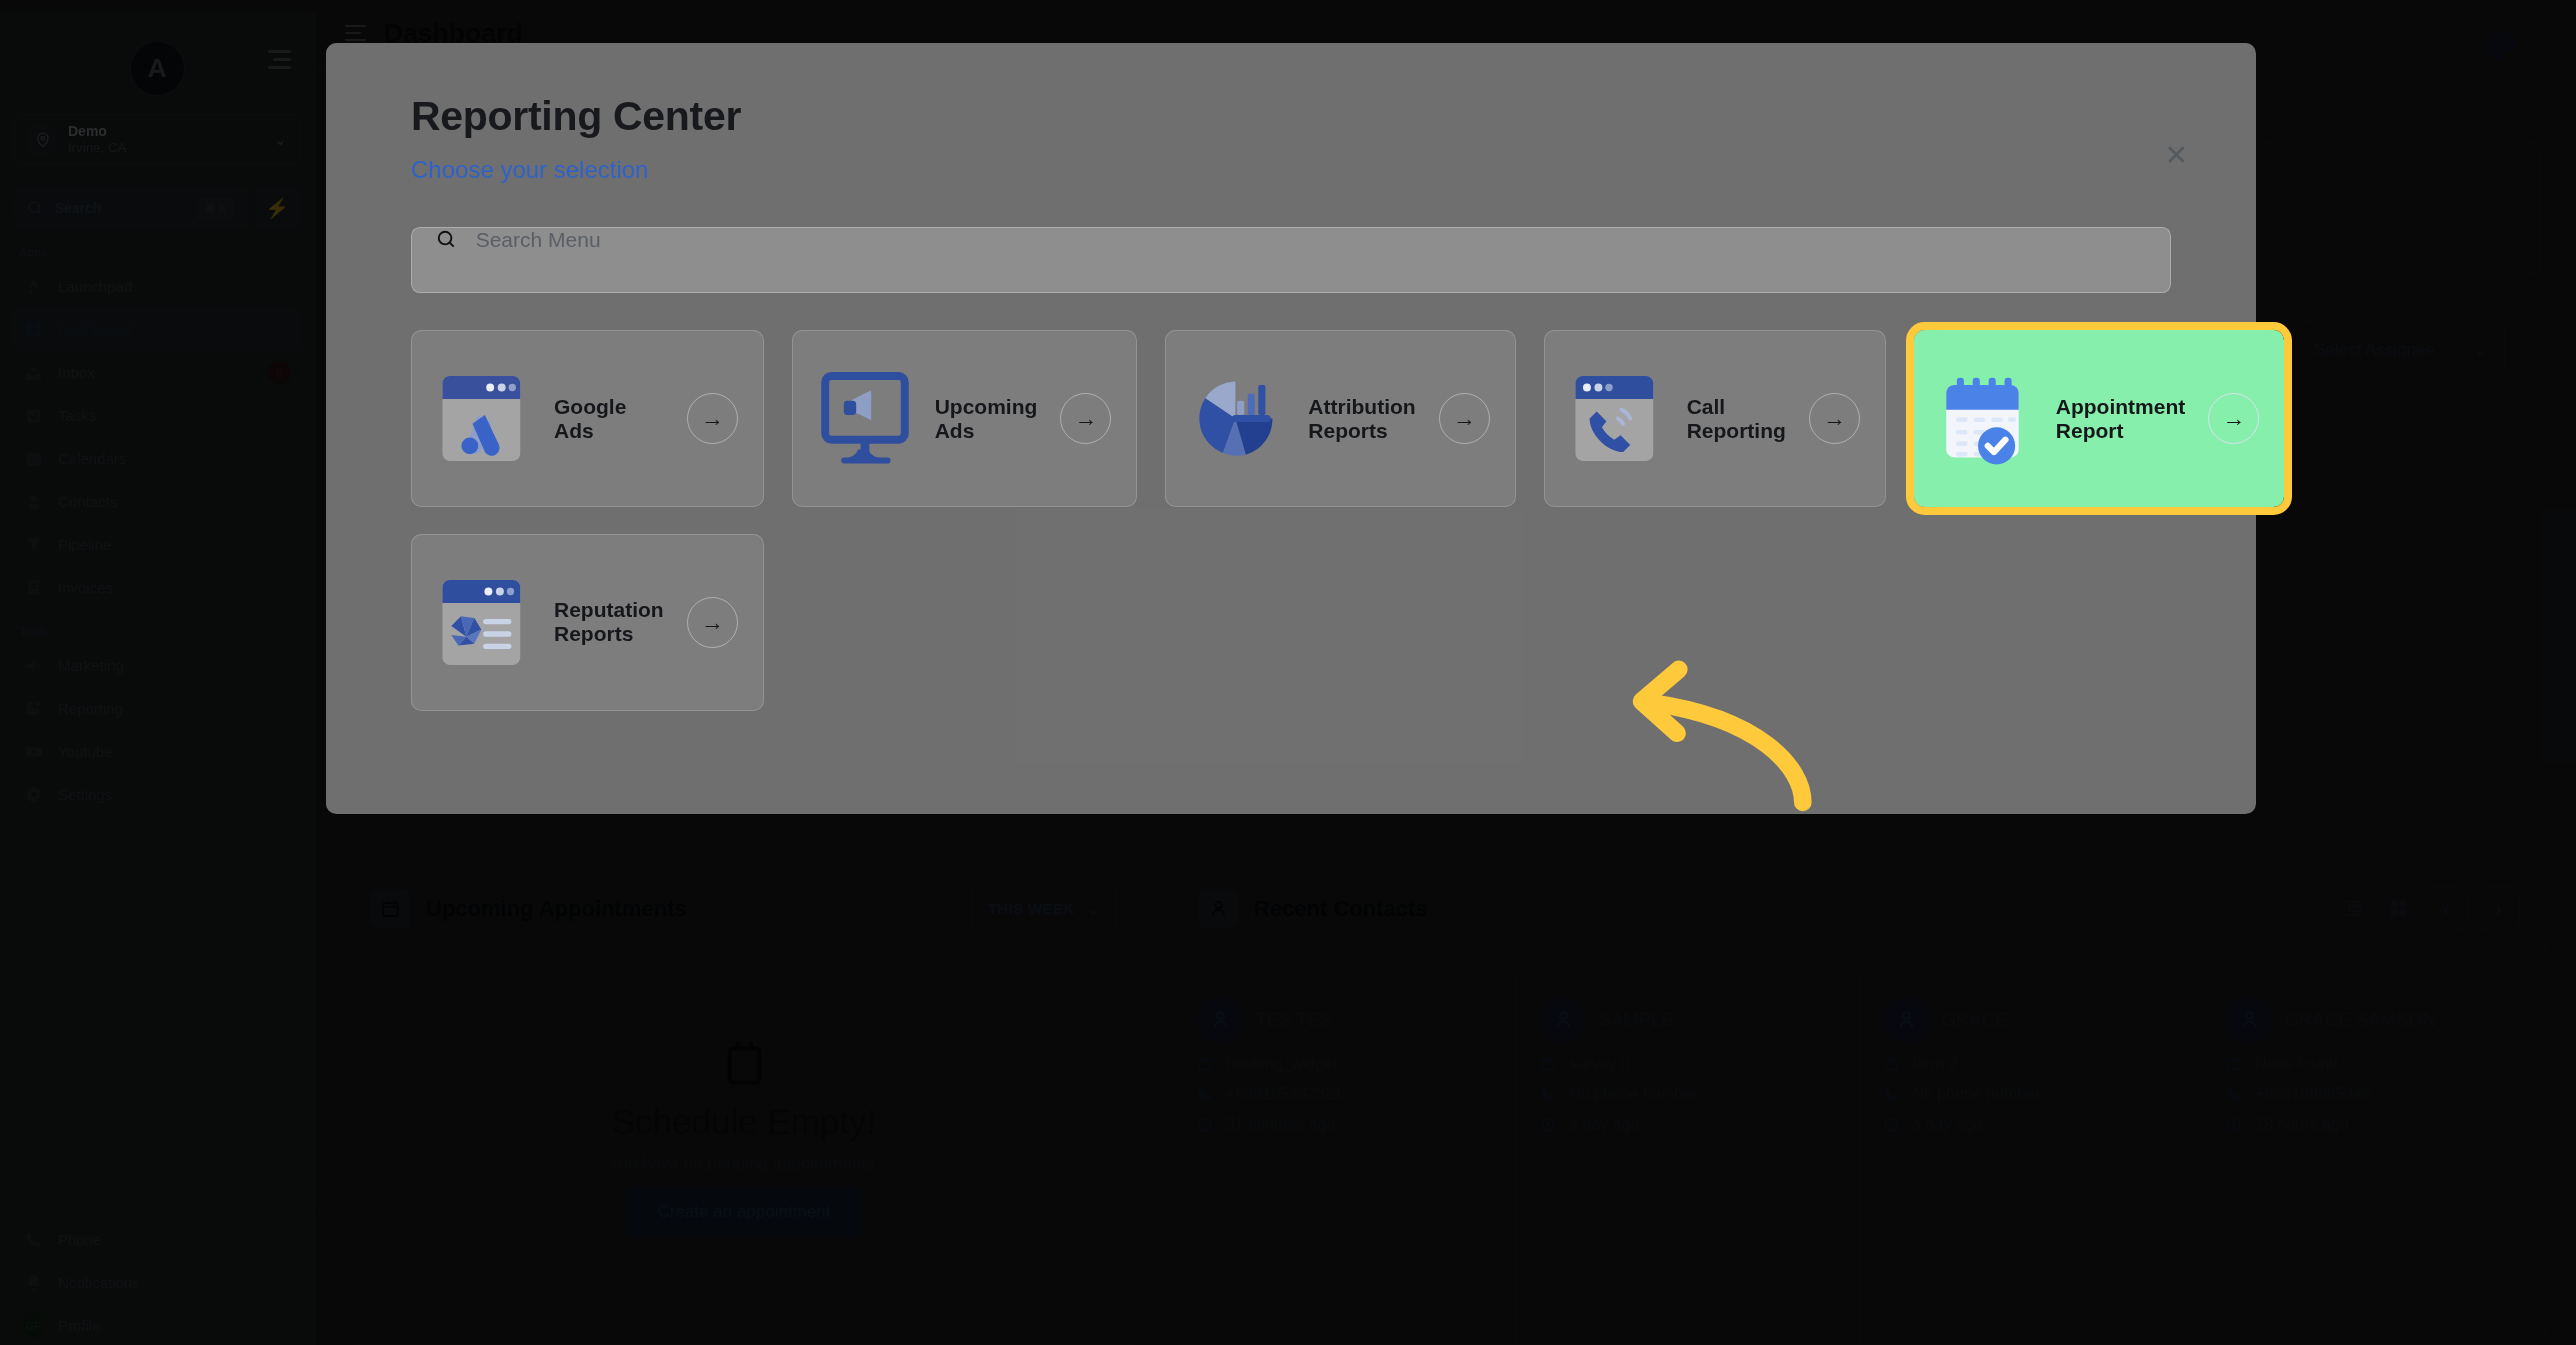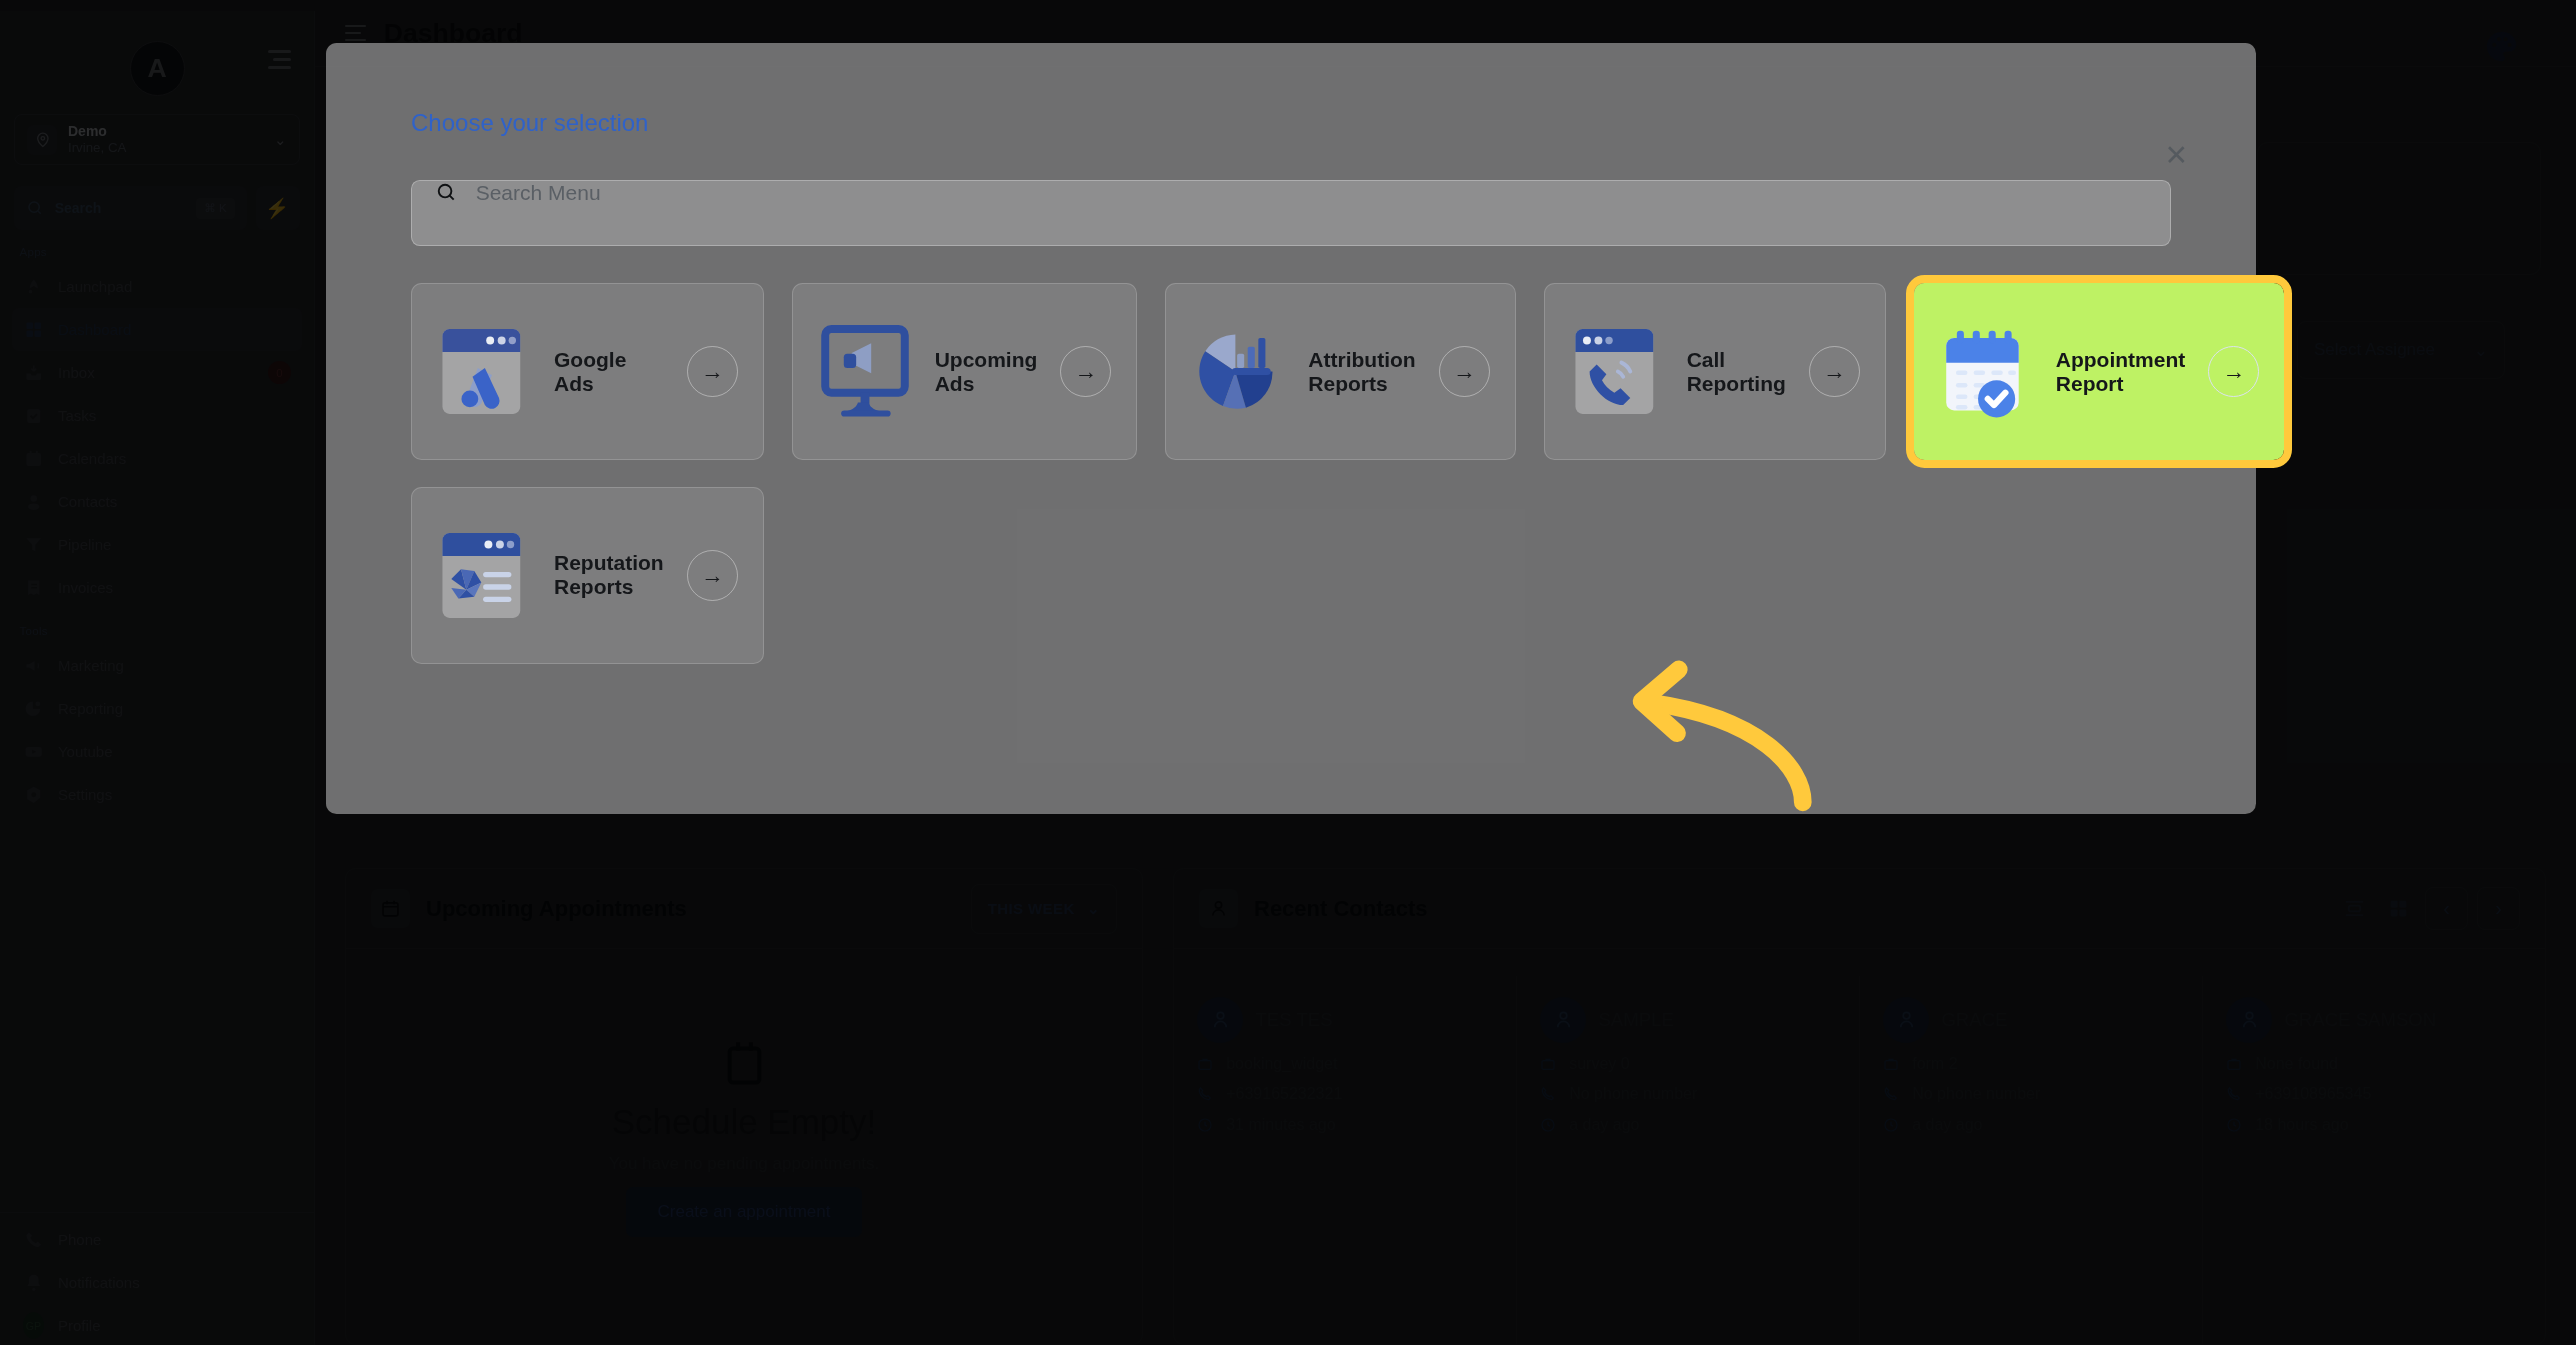--- a/index.html
+++ b/index.html
@@ -148,21 +148,21 @@
   .rcard { height: 177px; background: rgba(255,255,255,0.10);
     border: 0.9px solid rgba(255,255,255,0.17); border-radius: 10.6px;
     display: flex; align-items: center; padding: 0 25px; gap: 23px; position: relative; }
   .rcard-ico { width: 94px; height: 99px; flex: none; position: relative; }
   .rcard-label { flex: 1; font-size: 21px; font-weight: bold; color: #15171a; }
   .rcard-arrow { width: 51px; height: 51px; border-radius: 50%;
     border: 0.9px solid rgba(255,255,255,0.38); display: flex; align-items: center;
     justify-content: center; font-size: 23px; color: #15171a; flex: none; }
 
   
-  .rcard.hl { background: #bef264; border: none; outline: 8px solid #FFC93C;
+  .rcard.hl { background: #86efac; border: none; outline: 8px solid #FFC93C;
     outline-offset: 0; box-shadow: 0 0 0 0 transparent; z-index: 5; }
   .rcard.hl .rcard-arrow { border-color: #dbe2ee; }
 
   
   #yarrow { position: absolute; left: 1537px; top: 634px; width: 319px; height: 186px;
     pointer-events: none; z-index: 6; }
 
   svg { display: block; overflow: visible; }
 </style>
 </head>
@@ -590,20 +590,21 @@
           </div>
         </div>
       </div>
     </div>
   </div>
 
   <div id="dim"></div>
 
   <div id="modal">
     <div class="modal-close">×</div>
+    <div class="modal-title">Reporting Center</div>
     <div class="modal-sub">Choose your selection</div>
 
     <div class="modal-search">
       <span class="ms-icon">
         <svg width="23" height="23" viewBox="0 0 24 24" fill="none" stroke="currentColor" stroke-width="2">
           <circle cx="10.5" cy="10.5" r="6.6"></circle>
             <path d="M19.5 19.5l-4.2-4.2"></path>
         </svg>
       </span>
       <span class="ms-ph">Search Menu</span>

